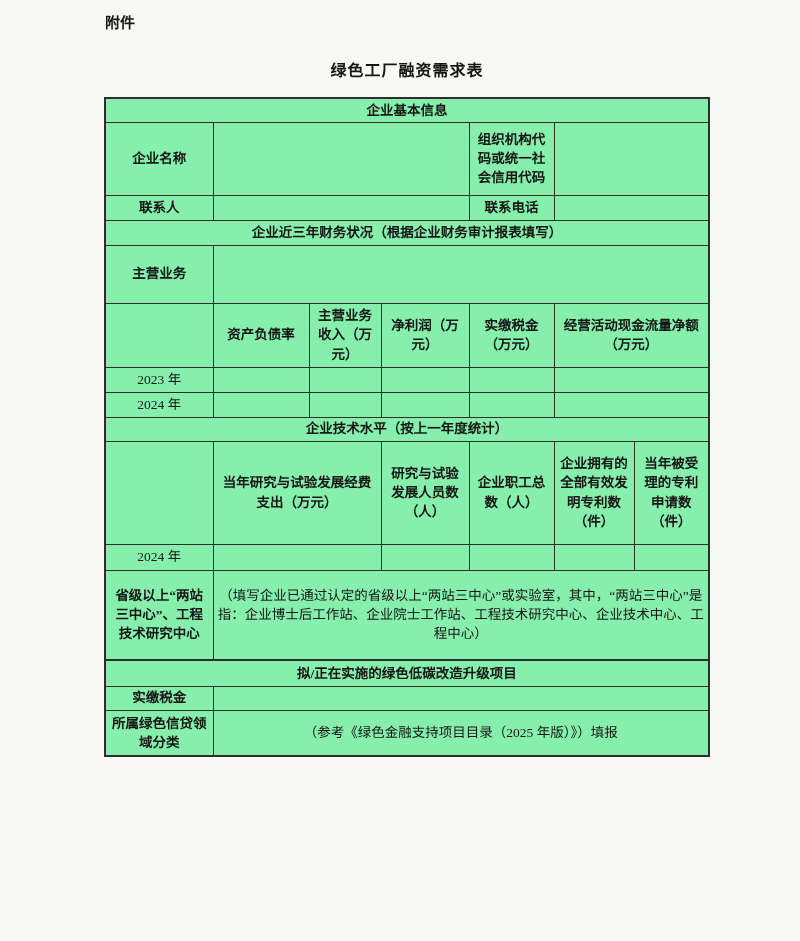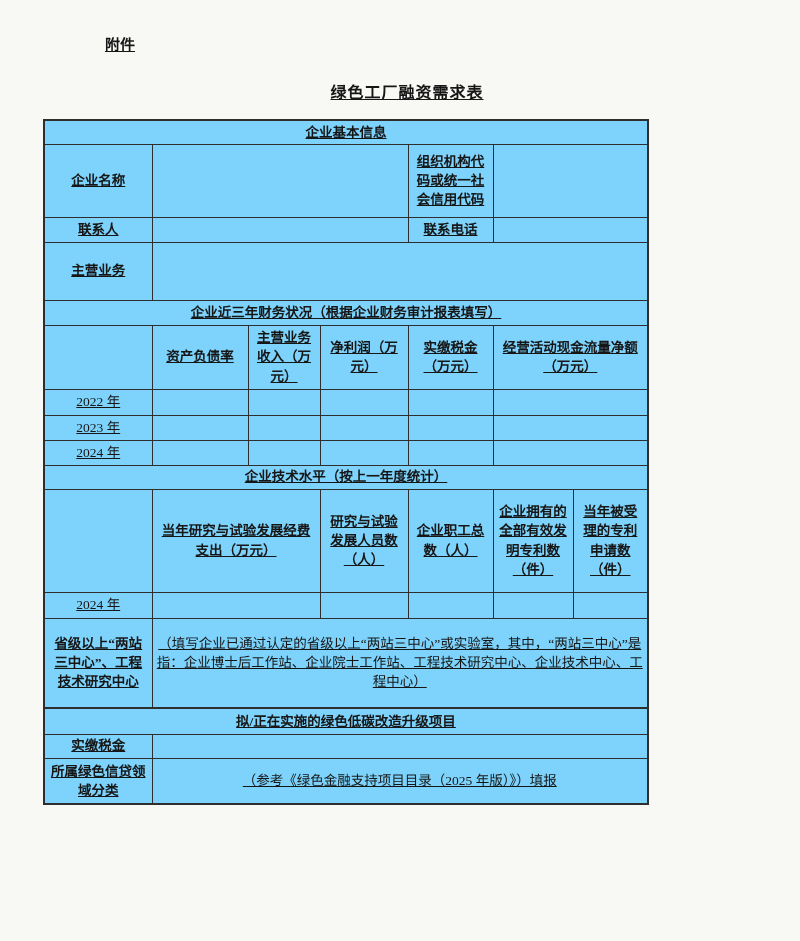--- a/index.html
+++ b/index.html
@@ -11,44 +11,43 @@
     height: 941px;
     background: #f8f8f5;
     color: #161616;
     font-family: "Liberation Serif", "DejaVu Serif", serif;
     overflow: hidden;
   }
   .sheet {
     width: 800px;
     height: 941px;
     box-sizing: border-box;
-    padding-top: 35px;
-    text-decoration: underline;
+    padding-top: 13px;
   }
   .attachment {
     margin-left: 105px;
     font-size: 15px;
     font-weight: bold;
     line-height: 20px;
   }
   .doc-title {
     width: 604px;
     margin: 26px 0 0 105px;
     text-align: center;
     font-size: 16px;
     font-weight: bold;
     letter-spacing: 1px;
     line-height: 24px;
   }
   table.form {
-    margin: 14px 0 0 43px;
+    margin: 14px 0 0 104px;
     border-collapse: collapse;
     table-layout: fixed;
     width: 606px;
-    background: #7dd3fc;
+    background: #86efac;
     border: 2px solid #2e2e2e;
   }
   table.form td {
     border: 1px solid #2e2e2e;
     text-align: center;
     vertical-align: middle;
     font-size: 13.5px;
     line-height: 1.42;
     padding: 1px 4px;
     word-break: break-all;
@@ -100,43 +99,35 @@
       <td colspan="3"></td>
       <td class="row-label">组织机构代码或统一社会信用代码</td>
       <td colspan="2"></td>
     </tr>
     <tr style="height:25px">
       <td class="row-label">联系人</td>
       <td colspan="3"></td>
       <td class="row-label">联系电话</td>
       <td colspan="2"></td>
     </tr>
+    <tr style="height:25px">
+      <td colspan="7" class="section-header">企业近三年财务状况（根据企业财务审计报表填写）</td>
+    </tr>
+
     <tr style="height:58px">
       <td class="row-label">主营业务</td>
       <td colspan="6"></td>
-    </tr>
-
-    <tr style="height:25px">
-      <td colspan="7" class="section-header">企业近三年财务状况（根据企业财务审计报表填写）</td>
     </tr>
     <tr style="height:64px">
       <td></td>
       <td class="col-label">资产负债率</td>
       <td class="col-label">主营业务收入（万元）</td>
       <td class="col-label">净利润（万元）</td>
       <td class="col-label">实缴税金（万元）</td>
       <td colspan="2" class="col-label">经营活动现金流量净额（万元）</td>
-    </tr>
-    <tr style="height:26px">
-      <td class="year-cell">2022 年</td>
-      <td></td>
-      <td></td>
-      <td></td>
-      <td></td>
-      <td colspan="2"></td>
     </tr>
     <tr style="height:25px">
       <td class="year-cell">2023 年</td>
       <td></td>
       <td></td>
       <td></td>
       <td></td>
       <td colspan="2"></td>
     </tr>
     <tr style="height:25px">

